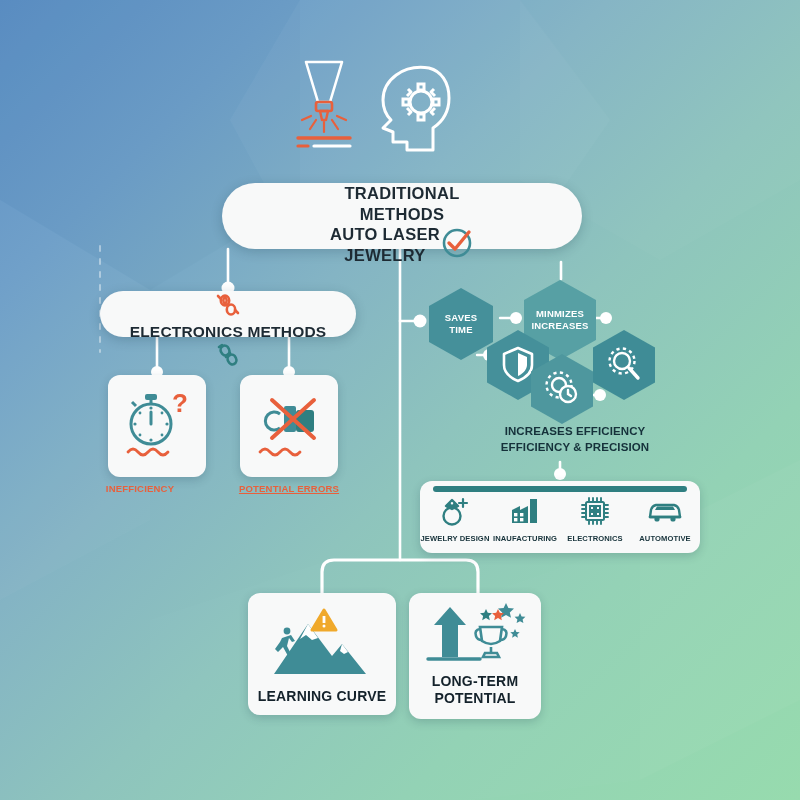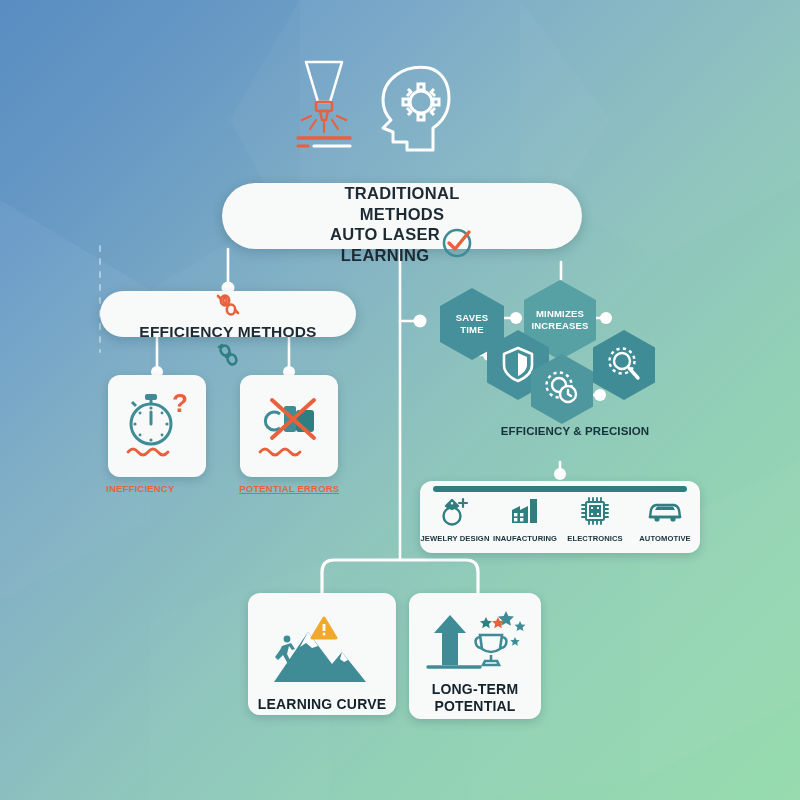--- a/index.html
+++ b/index.html
@@ -90,21 +90,21 @@
     position: absolute;
     background: #45909a;
     clip-path: polygon(50% 0%, 100% 25%, 100% 75%, 50% 100%, 0% 75%, 0% 25%);
     display: flex; align-items: center; justify-content: center;
     text-align: center;
   }
   .hex span {
     color: #ffffff; font-size: 9.5px; font-weight: bold;
     line-height: 1.25; letter-spacing: .2px;
   }
-  #hex-saves   { left: 440px; top: 288px; width: 64px; height: 72px; }
+  #hex-saves   { left: 429px; top: 288px; width: 64px; height: 72px; }
   #hex-minim   { left: 524px; top: 280px; width: 72px; height: 80px; background: #57a0a4; }
   #hex-shield  { left: 487px; top: 330px; width: 62px; height: 70px; }
   #hex-gear    { left: 531px; top: 354px; width: 62px; height: 70px; background: #4e979e; }
   #hex-search  { left: 593px; top: 330px; width: 62px; height: 70px; background: #3f8c96; }
 
   #eff-text {
     left: 480px; top: 424px; width: 190px; text-align: center;
     font-size: 11.5px; font-weight: bold; color: #15313a; line-height: 1.35;
     letter-spacing: .1px;
   }
@@ -125,21 +125,21 @@
   }
   .ind-item { display: flex; flex-direction: column; align-items: center; gap: 3px; width: 68px; }
   .ind-label { font-size: 7.6px; font-weight: bold; color: #16323a; letter-spacing: .1px; white-space: nowrap; }
 
   
   #bot-1 { left: 248px; top: 593px; width: 148px; height: 122px; }
   #bot-2 { left: 409px; top: 593px; width: 132px; height: 126px; }
   .bot-inner {
     width: 100%; height: 100%;
     display: flex; flex-direction: column; align-items: center; justify-content: flex-end;
-    padding-bottom: 2px;
+    padding-bottom: 10px;
   }
   .bot-label {
     font-size: 14px; font-weight: bold; color: #14222b; text-align: center;
     line-height: 1.2; letter-spacing: .2px;
   }
   #bot-2 .bot-label { padding-bottom: 2px; }
 
   
   #laser-icon { left: 292px; top: 58px; }
   #head-icon  { left: 375px; top: 62px; }
@@ -233,21 +233,21 @@
   </div>
 
   <div class="pill abs" id="header-pill">
     <div class="htitle">
       <div>TRADITIONAL</div>
       <div>METHODS</div>
     </div>
     <div class="autogroup">
       <div class="htitle">
         <div>AUTO LASER</div>
-        <div>LEARNING</div>
+        <div>JEWELRY</div>
       </div>
       <span>
         <svg width="34" height="34" viewBox="0 0 34 34">
           <circle cx="17" cy="17" r="13" fill="none" stroke="#3f8c96" stroke-width="2.6"></circle>
           <path d="M9 17 L15 23 L29 6" fill="none" stroke="#e8603c" stroke-width="3.4" stroke-linecap="round" stroke-linejoin="round"></path>
         </svg>
       </span>
     </div>
   </div>
 
@@ -257,21 +257,21 @@
         <g fill="none" stroke="#e8603c" stroke-width="2.6" stroke-linecap="round">
           <path d="M11 6 a4.5 4.5 0 0 1 0 7 a4.5 4.5 0 0 1 0 -7"></path>
           <ellipse cx="11" cy="9.5" rx="4.2" ry="5"></ellipse>
           <ellipse cx="17" cy="18.5" rx="4.2" ry="5"></ellipse>
           <line x1="4" y1="5" x2="7" y2="8"></line>
           <line x1="24" y1="22" x2="21" y2="19"></line>
           <line x1="13" y1="14" x2="15" y2="14"></line>
         </g>
       </svg>
     </span>
-    <span class="tlabel">EFFICIENCY METHODS</span>
+    <span class="tlabel">ELECTRONICS METHODS</span>
     <span>
       <svg width="28" height="28" viewBox="0 0 28 28">
         <g fill="none" stroke="#2f7f81" stroke-width="2.6" stroke-linecap="round">
           <ellipse cx="11" cy="9.5" rx="4.2" ry="5" transform="rotate(-25 11 9.5)"></ellipse>
           <ellipse cx="18" cy="18.5" rx="4.2" ry="5" transform="rotate(-25 18 18.5)"></ellipse>
           <line x1="12" y1="16" x2="16" y2="12"></line>
           <line x1="5" y1="6" x2="8" y2="4"></line>
         </g>
       </svg>
     </span>
@@ -362,20 +362,21 @@
         <g fill="none" stroke="#ffffff" stroke-width="2.4">
           <circle cx="17" cy="16" r="8"></circle>
           <circle cx="17" cy="16" r="12.5" stroke-dasharray="3.2 3.4"></circle>
           <line x1="24" y1="23" x2="33" y2="33" stroke-width="3.4" stroke-linecap="round"></line>
         </g>
       </svg>
     </span>
   </div>
 
   <div class="abs" id="eff-text">
+    <div>INCREASES EFFICIENCY</div>
     <div>EFFICIENCY &amp; PRECISION</div>
   </div>
 
   <div class="card abs" id="ind-card">
     <div id="ind-bar"></div>
     <div id="ind-row">
 
       <div class="ind-item">
         <span>
           <svg width="34" height="32" viewBox="0 0 34 32">

